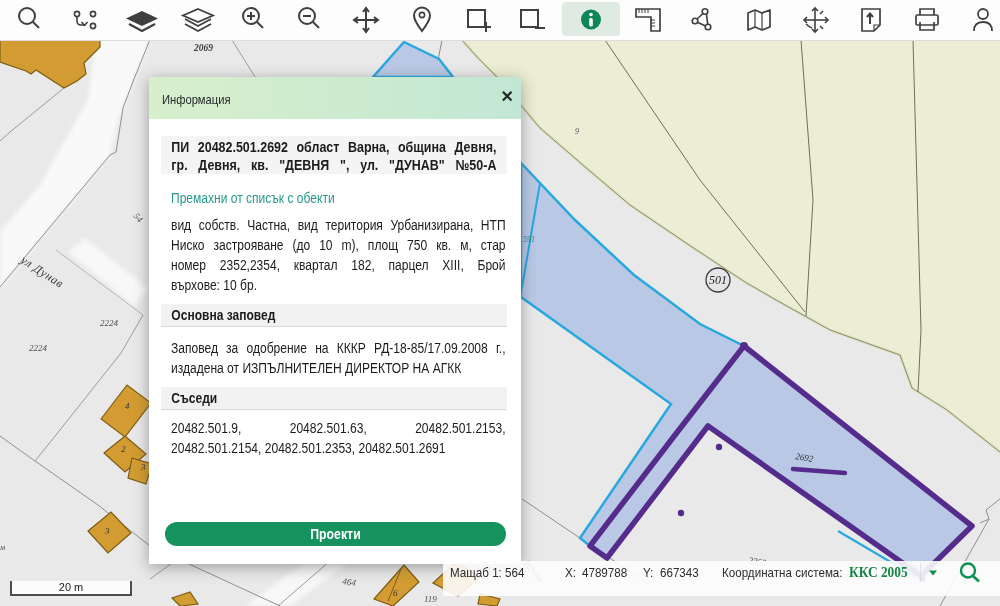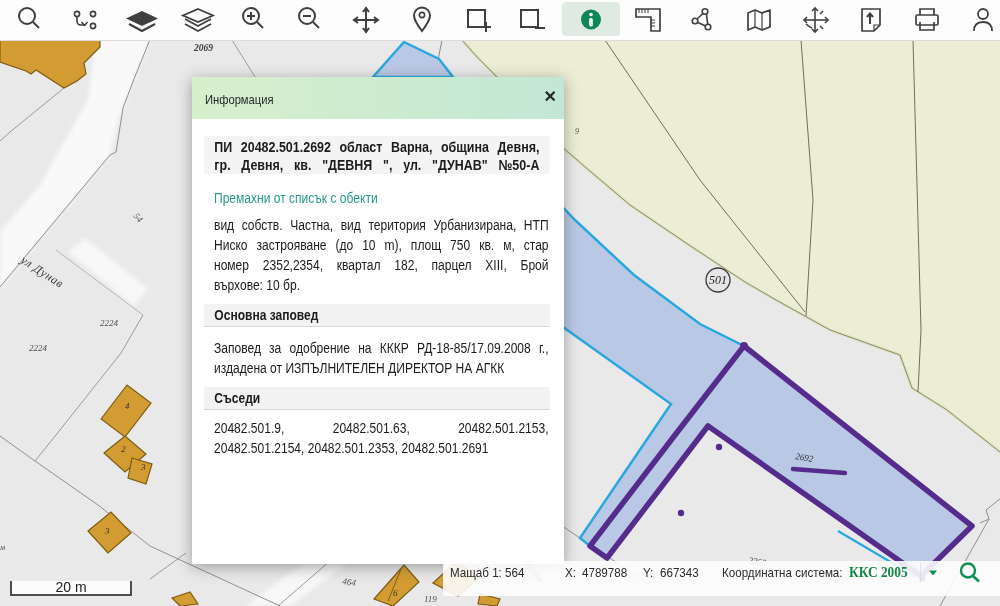--- a/index.html
+++ b/index.html
@@ -4,21 +4,21 @@
 <style>
   html,body{margin:0;padding:0;}
   body{width:1000px;height:606px;overflow:hidden;position:relative;
        font-family:"Liberation Sans",sans-serif;background:#e9e9ea;}
   #map{position:absolute;left:0;top:0;}
   #toolbar{position:absolute;left:0;top:0;width:1000px;height:40px;background:#fdfdfd;
            border-bottom:1px solid #dcdcdc;}
   #infobg{position:absolute;left:562px;top:2px;width:58px;height:34px;background:#dfeae3;border-radius:4px;}
   .ic{position:absolute;top:0;}
   #panel{position:absolute;left:149px;top:77px;width:372px;height:487px;background:#ffffff;
-         box-shadow:0 3px 14px rgba(60,60,60,.45);font-size:14px;color:#1c1c1c;margin-left:43px;}
+         box-shadow:0 3px 14px rgba(60,60,60,.45);font-size:14px;color:#1c1c1c;}
   #phead{position:absolute;left:0;top:0;width:372px;height:42px;
          background:linear-gradient(to right,#d8efcc,#c2e7d4);}
   #phead .t{position:absolute;left:13px;top:15px;font-size:13px;color:#26292b;
             transform:scaleX(0.86);transform-origin:0 0;}
   #phead .x{position:absolute;right:7px;top:10px;font-size:16px;font-weight:bold;color:#26292b;}
   .sx{position:absolute;width:389px;transform:scaleX(0.86);transform-origin:0 0;line-height:20px;}
   .jl{text-align:justify;text-align-last:justify;text-justify:inter-word;}
   .tblock{position:absolute;left:12px;top:59px;width:402px;height:38px;background:#f4f4f4;
           transform:scaleX(0.86);transform-origin:0 0;box-sizing:border-box;padding:2px 12px 0 12px;
           font-weight:bold;font-size:14.5px;line-height:18px;}
@@ -27,21 +27,21 @@
          transform:scaleX(0.86);transform-origin:0 0;
          font-weight:bold;padding:3px 0 0 12px;font-size:14px;}
   .btn{position:absolute;left:16px;width:341px;height:24px;background:#15925d;border-radius:12px;
        color:#ffffff;}
   .btn div{width:341px;text-align:center;font-weight:bold;font-size:14px;line-height:24px;
            transform:scaleX(0.88);transform-origin:170px 0;}
   #bbar{position:absolute;left:443px;top:561px;width:557px;height:35px;background:rgba(253,253,253,0.9);border-top-left-radius:5px;
         font-size:13.5px;color:#2b2b2b;padding-left:8px;}
   #bbar span{position:absolute;top:4px;transform:scaleX(0.86);transform-origin:0 0;white-space:nowrap;}
   #sbar{position:absolute;left:10px;top:581px;width:118px;height:12px;background:rgba(255,255,255,.85);
-        border:2px solid #4d4d4d;border-top:none;text-align:center;font-size:14px;line-height:11px;color:#222;padding-top:1px;}
+        border:2px solid #4d4d4d;border-top:none;text-align:center;font-size:11px;line-height:11px;color:#222;padding-top:1px;}
 </style>
 </head>
 <body>
 <svg id="map" width="1000" height="606" viewBox="0 0 1000 606">
   <rect x="0" y="0" width="1000" height="606" fill="#e9e9ea"></rect>
   <defs>
       <filter id="soft" x="-10%" y="-10%" width="120%" height="120%">
         <feGaussianBlur stdDeviation="2"></feGaussianBlur>
       </filter>
     </defs>
@@ -226,20 +226,23 @@
   <div class="sx jl" style="left:22px;top:138px;">вид собств. Частна, вид територия Урбанизирана, НТП</div>
   <div class="sx jl" style="left:22px;top:158px;">Ниско застрояване (до 10 m), площ 750 кв. м, стар</div>
   <div class="sx jl" style="left:22px;top:178px;">номер 2352,2354, квартал 182, парцел XIII, Брой</div>
   <div class="sx" style="left:22px;top:198px;">върхове: 10 бр.</div>
   <div class="strip" style="top:227px;">Основна заповед</div>
   <div class="sx jl" style="left:22px;top:261px;">Заповед за одобрение на КККР РД-18-85/17.09.2008 г.,</div>
   <div class="sx" style="left:22px;top:281px;">издадена от ИЗПЪЛНИТЕЛЕН ДИРЕКТОР НА АГКК</div>
   <div class="strip" style="top:310px;">Съседи</div>
   <div class="sx jl" style="left:22px;top:341px;">20482.501.9, 20482.501.63, 20482.501.2153,</div>
   <div class="sx" style="left:22px;top:361px;">20482.501.2154, 20482.501.2353, 20482.501.2691</div>
+  <div class="btn" style="top:445px;">
+      <div>Проекти</div>
+    </div>
 </div>
 
 <div id="bbar">
   <span style="left:7px;">Мащаб 1:</span>
     <span style="left:62px;">564</span>
   <span style="left:122px;">X:</span>
     <span style="left:139px;">4789788</span>
   <span style="left:200px;">Y:</span>
     <span style="left:217px;">667343</span>
   <span style="left:279px;">Координатна система:</span>

